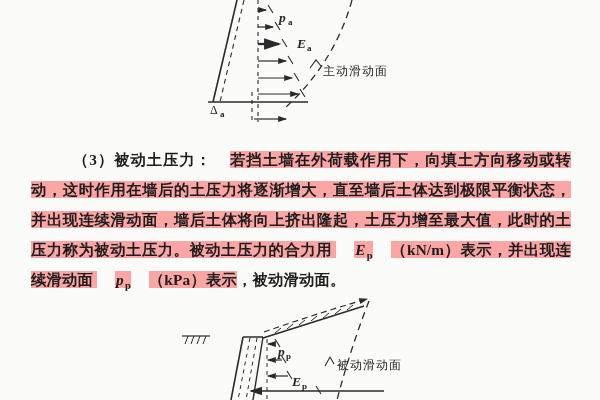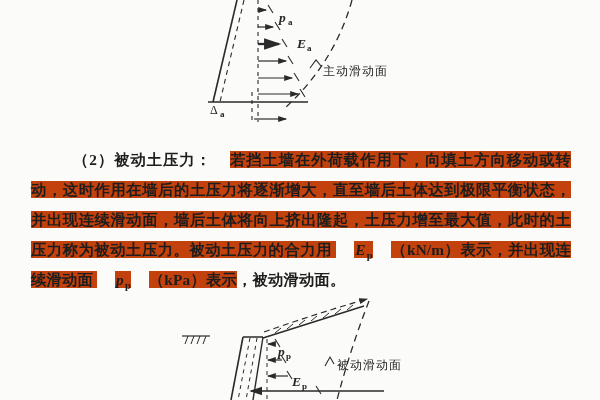--- a/index.html
+++ b/index.html
@@ -18,21 +18,21 @@
     left:31px;top:130px;
     width:540px;
     font-size:15.3px;
     line-height:30px;
     font-weight:700;
     color:#1d1d1d;
     text-align:justify;
     text-indent:42px;
     letter-spacing:0.2px;
   }
-  .hl{background:#c2410c;margin-left:18px;}
+  .hl{background:#fca5a5;margin-left:18px;}
   .para i{font-style:italic;padding:0 1px;}
   .para sub{font-size:0.68em;font-style:normal;line-height:0;}
   svg text{
     font-family:"Liberation Serif","DejaVu Serif",serif;
     fill:#242424;
   }
   .flabel{font-size:12px;letter-spacing:1px;}
   .fvar{font-size:13.5px;font-style:italic;font-weight:600;}
   .fsub{font-size:9px;font-style:normal;font-weight:600;}
 </style>
@@ -82,21 +82,21 @@
     <text class="fvar" x="99" y="22">p</text>
     <text class="fsub" x="108" y="25">a</text>
     <text class="fvar" x="117" y="48">E</text>
     <text class="fsub" x="127" y="51">a</text>
     <text class="flabel" x="143" y="75">主动滑动面</text>
     <text x="30" y="114" font-size="12">Δ</text>
     <text class="fsub" x="40" y="117">a</text>
   </svg>
 
   <p class="para">
-    <span>（2）被动土压力：</span><span class="hl">若挡土墙在外荷载作用下，向填土方向移动或转动，这时作用在墙后的土压力将逐渐增大，直至墙后土体达到极限平衡状态，并出现连续滑动面，墙后土体将向上挤出隆起，土压力增至最大值，此时的土压力称为被动土压力。被动土压力的合力用 </span><span class="hl"><i>E</i><sub>p</sub></span><span class="hl">（kN/m）表示，并出现连续滑动面 </span><span class="hl"><i>p</i><sub>p</sub></span><span class="hl">（kPa）表示</span><span>，被动滑动面。</span>
+    <span>（3）被动土压力：</span><span class="hl">若挡土墙在外荷载作用下，向填土方向移动或转动，这时作用在墙后的土压力将逐渐增大，直至墙后土体达到极限平衡状态，并出现连续滑动面，墙后土体将向上挤出隆起，土压力增至最大值，此时的土压力称为被动土压力。被动土压力的合力用 </span><span class="hl"><i>E</i><sub>p</sub></span><span class="hl">（kN/m）表示，并出现连续滑动面 </span><span class="hl"><i>p</i><sub>p</sub></span><span class="hl">（kPa）表示</span><span>，被动滑动面。</span>
   </p>
 
   <svg class="fig fig-passive" width="250" height="110" viewBox="0 0 250 110">
     <defs>
       <marker id="ahP" markerWidth="8" markerHeight="6" refX="6.5" refY="2.5" orient="auto">
         <path d="M0,0 L7.5,2.5 L0,5 z" fill="#2a2a2a"></path>
       </marker>
     </defs>
 
     <g stroke="#2a2a2a" fill="none">

